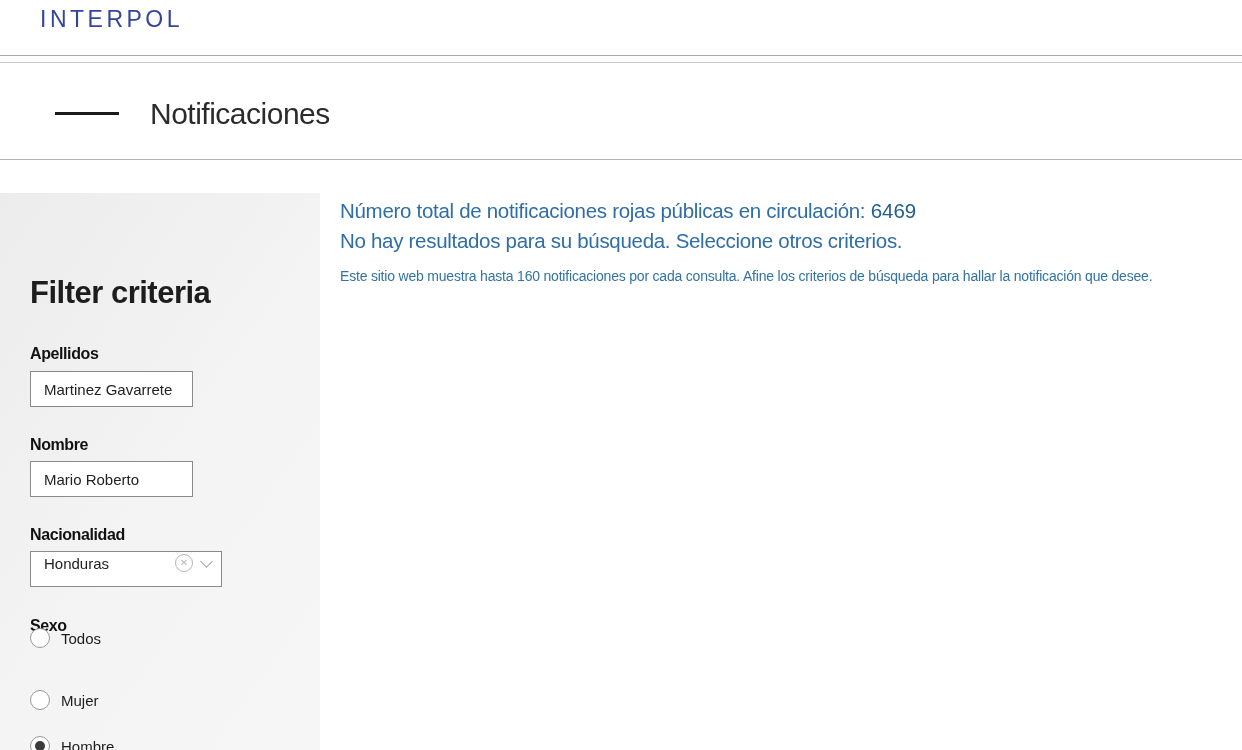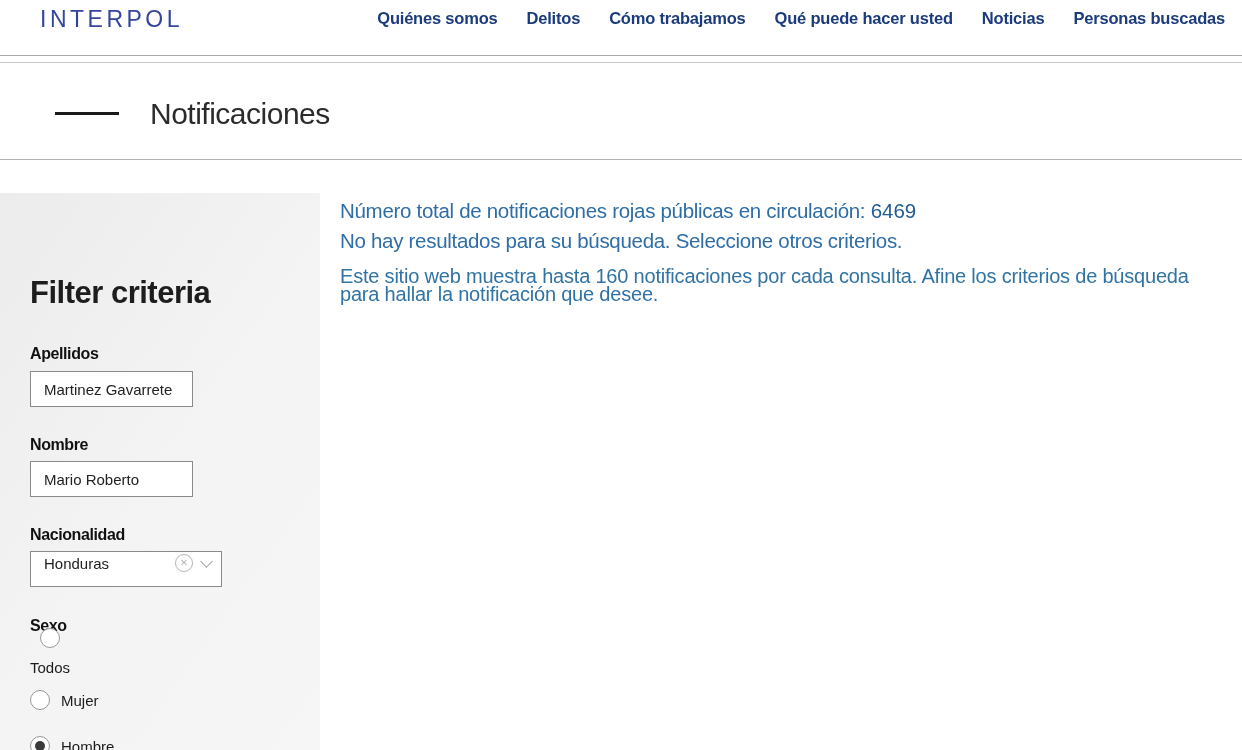--- a/index.html
+++ b/index.html
@@ -78,57 +78,49 @@
   .chevron-icon {
     width:9px; height:9px;
     border-right:1.5px solid #9e9e9e; border-bottom:1.5px solid #9e9e9e;
     transform:rotate(45deg); margin:-4px 2px 0 9px; flex:0 0 auto;
   }
 
   .radio-row {
     position:absolute; left:30px; height:20px;
     display:flex; align-items:center; gap:11px; cursor:pointer;
   }
-  .radio-todos  { top:435px;flex-direction:column; }
+  .radio-todos  { top:435px; }
   .radio-mujer  { top:497px; }
   .radio-hombre { top:532px;margin-top:11px; }
   .radio-circle {
     width:20px; height:20px; border-radius:50%;
     border:1px solid #989898; background:#fff;
     display:flex; align-items:center; justify-content:center; flex:0 0 auto;
   }
   .radio-row.checked .radio-circle::after {
     content:""; width:10px; height:10px; border-radius:50%; background:#3a3a3a;
   }
   .radio-label { font-size:15px; color:#1c1c1c; }
 
   
   .main { position:absolute; left:340px; top:196px; width:880px; }
   .result-line {
     font-size:20.5px; line-height:30px; color:#2e6da6; letter-spacing:-0.3px;
   }
   .result-line b { font-weight:400; color:#235d91; letter-spacing:0; }
   .result-hint {
-    margin-top:11px; font-size:20px; line-height:18px;
+    margin-top:11px; font-size:14px; line-height:18px;
     color:#3173a3; letter-spacing:-0.2px;
   }
 </style>
 </head>
 <body>
 
 <div class="header">
   <div class="logo">INTERPOL</div>
-  <div class="nav">
-    <div class="nav-item">Quiénes somos</div>
-    <div class="nav-item">Delitos</div>
-    <div class="nav-item">Cómo trabajamos</div>
-    <div class="nav-item">Qué puede hacer usted</div>
-    <div class="nav-item">Noticias</div>
-    <div class="nav-item">Personas buscadas</div>
-  </div>
 </div>
 
 <div class="hr1"></div>
 <div class="hr2"></div>
 
 <div class="title-dash"></div>
 <div class="page-title">Notificaciones</div>
 <div class="hr3"></div>
 
 <div class="sidebar">

